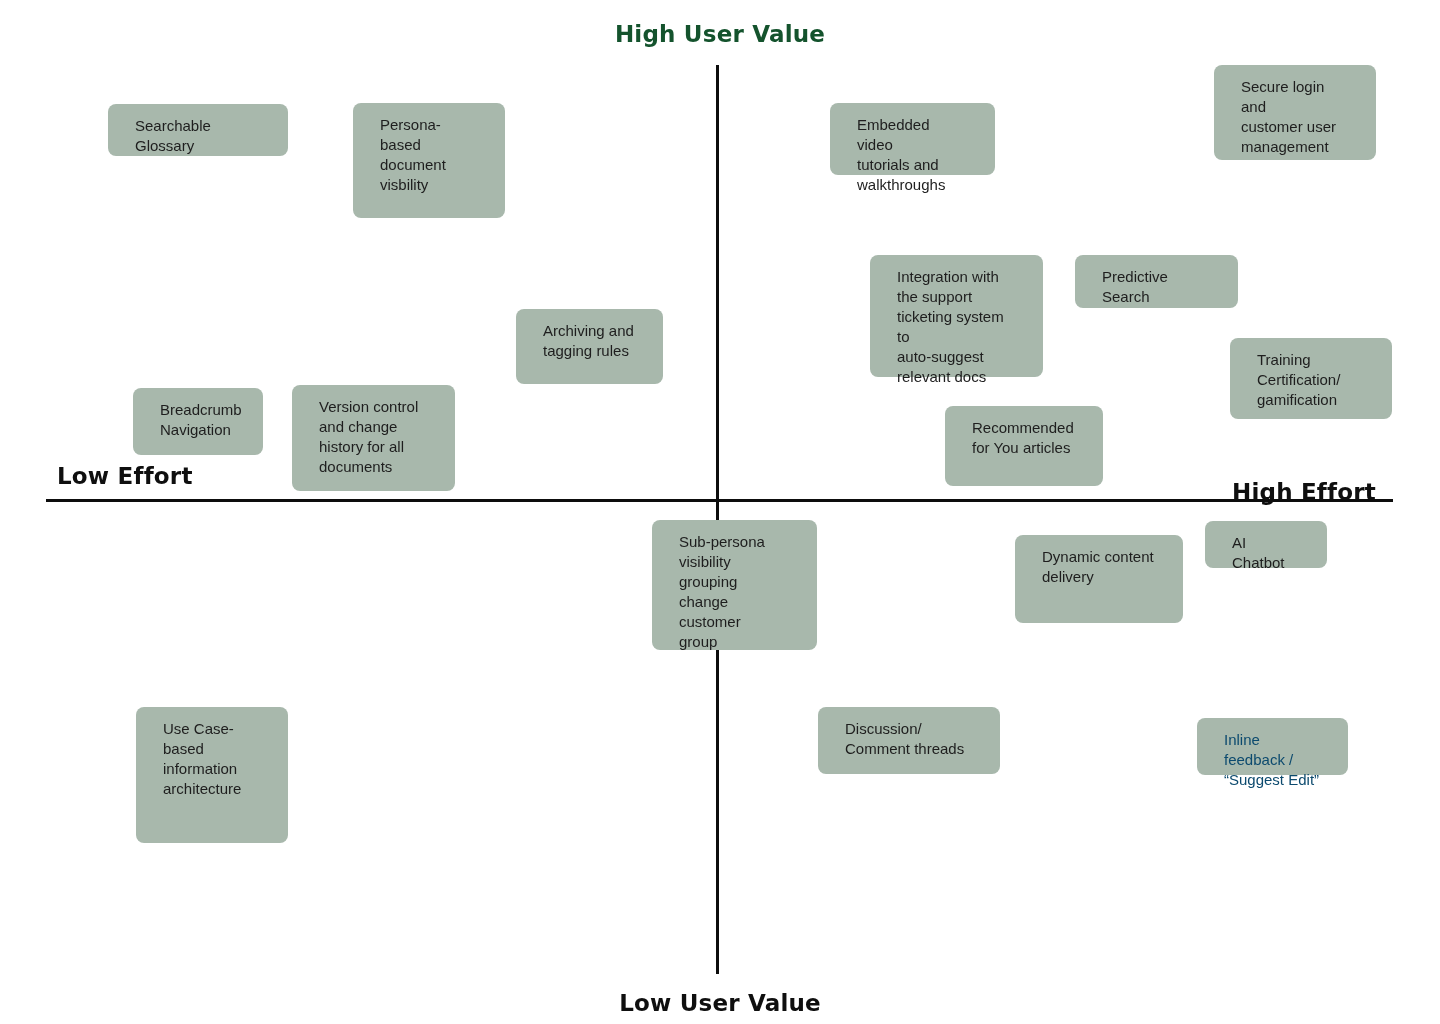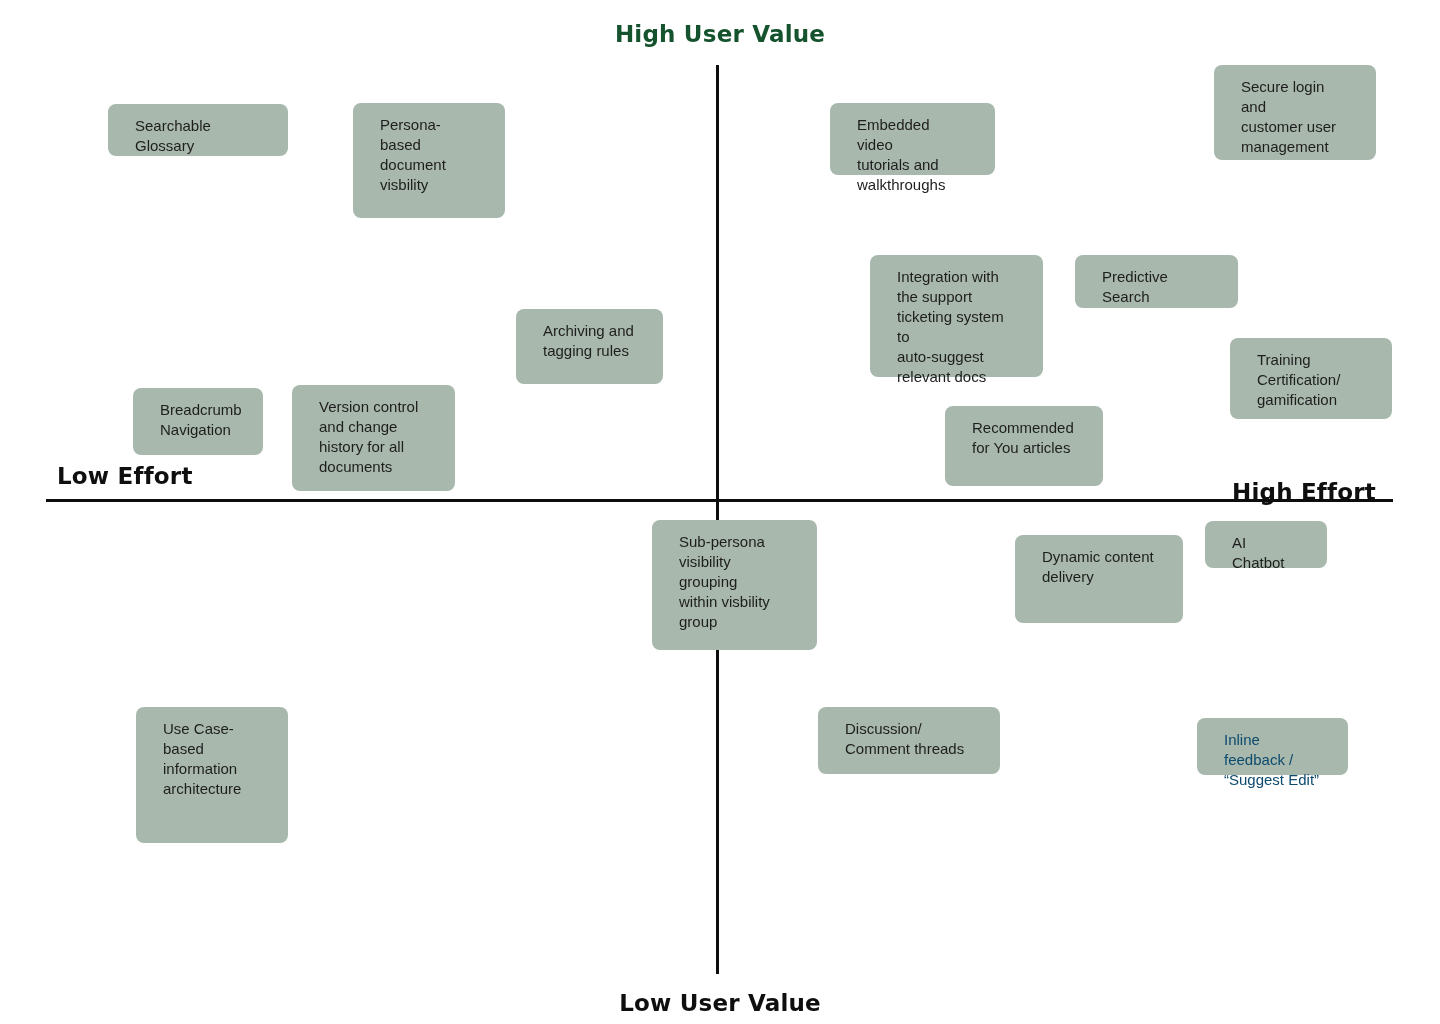--- a/index.html
+++ b/index.html
@@ -88,21 +88,21 @@
       <div class="note" style="left: 133px; top: 388px; width: 130px; height: 67px; background: rgb(168, 184, 172); color: rgb(30, 30, 30);">Breadcrumb
 Navigation</div>
       <div class="note" style="left: 292px; top: 385px; width: 163px; height: 106px; background: rgb(168, 184, 172); color: rgb(30, 30, 30);">Version control
 and change
 history for all
 documents</div>
       <div class="note" style="left: 945px; top: 406px; width: 158px; height: 80px; background: rgb(168, 184, 172); color: rgb(30, 30, 30);">Recommended
 for You articles</div>
       <div class="note" style="left: 652px; top: 520px; width: 165px; height: 130px; background: rgb(168, 184, 172); color: rgb(30, 30, 30);">Sub-persona
 visibility grouping
-within visbility
+change customer
 group</div>
       <div class="note" style="left: 1015px; top: 522px; width: 168px; height: 88px; background: rgb(168, 184, 172); color: rgb(30, 30, 30); margin-top: 13px;">Dynamic content
 delivery</div>
       <div class="note" style="left: 1205px; top: 521px; width: 122px; height: 47px; background: rgb(168, 184, 172); color: rgb(30, 30, 30);">AI Chatbot</div>
       <div class="note" style="left: 136px; top: 707px; width: 152px; height: 136px; background: rgb(168, 184, 172); color: rgb(30, 30, 30);">Use Case-based
 information
 architecture</div>
       <div class="note" style="left: 818px; top: 707px; width: 182px; height: 67px; background: rgb(168, 184, 172); color: rgb(30, 30, 30);">Discussion/
 Comment threads</div>
       <div class="note" style="left: 1197px; top: 718px; width: 151px; height: 57px; background: rgb(168, 184, 172); color: #0c4a6e;">Inline feedback /

